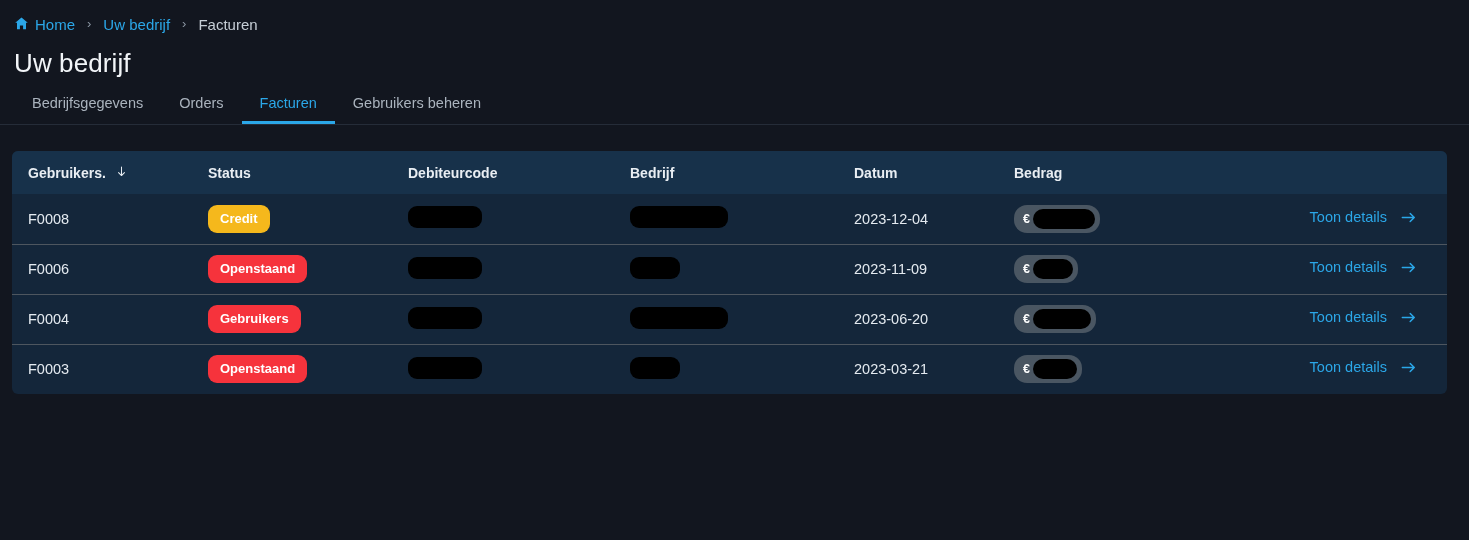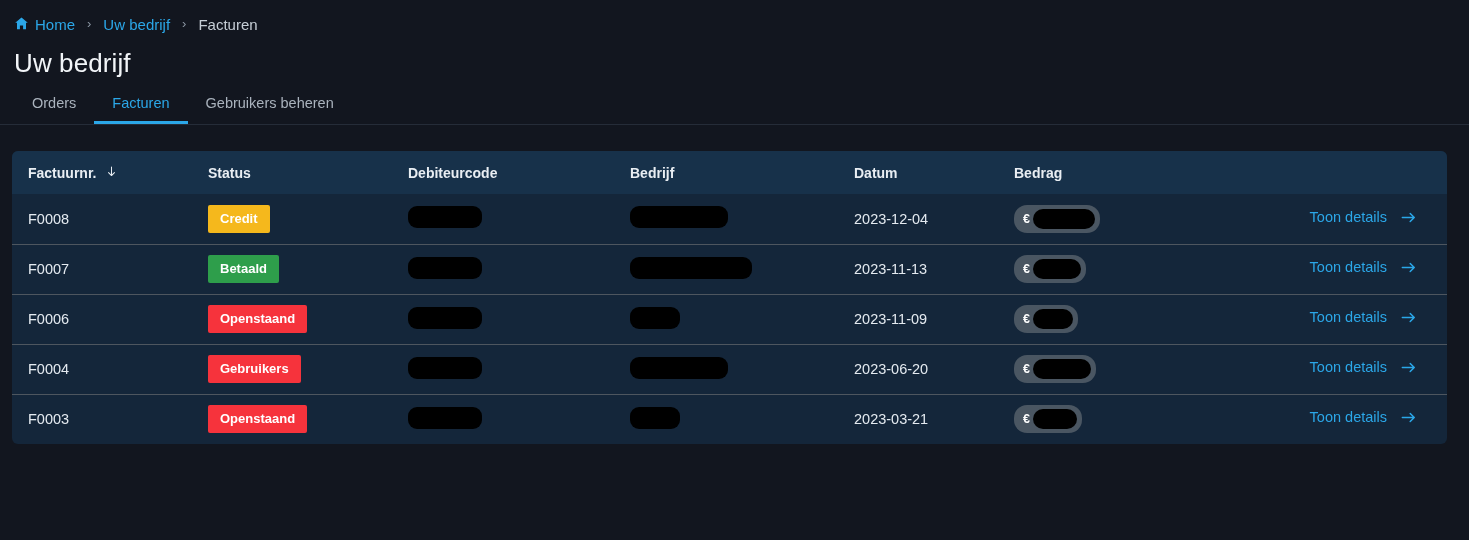--- a/index.html
+++ b/index.html
@@ -102,21 +102,21 @@
     color: #e4eaf0;
     vertical-align: middle;
     padding: 0;
   }
   tbody tr:first-child td { border-top: none; }
   .cell-pad { padding-left: 16px; }
 
   
   .badge {
     display: inline-block;
-    border-radius: 2px;
+    border-radius: 9px;
     font-size: 13px;
     font-weight: 700;
     color: #ffffff;
     padding: 7px 12px 8px 12px;
     line-height: 1;
     white-space: nowrap;
   }
   .badge.credit     { background: #f5b81c; }
   .badge.betaald    { background: #2e9e4b; }
   .badge.openstaand { background: #f6333c; }
@@ -203,41 +203,42 @@
     </span>
     <span class="crumb-sep">›</span>
     <a class="crumb-link">Uw bedrijf</a>
     <span class="crumb-sep">›</span>
     <span class="crumb-current">Facturen</span>
   </nav>
 
   <h1 class="page-title">Uw bedrijf</h1>
 
   <div class="tabs">
+    <div class="tab">Bedrijfsgegevens</div>
     <div class="tab">Orders</div>
     <div class="tab active">Facturen</div>
     <div class="tab">Gebruikers beheren</div>
   </div>
 
   <div class="card">
     <table>
       <colgroup>
         <col class="c-nr">
           <col class="c-status">
           <col class="c-deb">
           <col class="c-bedr">
         <col class="c-datum">
           <col class="c-bedrag">
           <col class="c-act">
       </colgroup>
       <thead>
         <tr>
           <th class="c-nr">
             <span class="hcell">
-              <span>Factuurnr.</span>
+              <span>Gebruikers.</span>
               <span>
                 <svg width="13" height="13" viewBox="0 0 16 16" aria-hidden="true">
                   <path d="M8 2.5v10M8 13l-3.6-3.6M8 13l3.6-3.6" stroke="#e9eef3" stroke-width="1.3" fill="none" stroke-linecap="round"></path>
                 </svg>
               </span>
             </span>
           </th>
           <th class="c-status">Status</th>
           <th class="c-deb">Debiteurcode</th>
           <th class="c-bedr">Bedrijf</th>
@@ -249,37 +250,20 @@
       <tbody id="tbody">
           <tr>
             <td class="cell-pad">F0008</td>
             <td><span class="badge credit">Credit</span></td>
             <td><span class="redact" style="width:74px"></span></td>
             <td><span class="redact" style="width:98px"></span></td>
             <td>2023-12-04</td>
             <td><span class="amount-pill">
                 <span class="euro">€</span>
                 <span class="redact" style="width:62px"></span>
-              </span></td>
-            <td class="action-cell"><a class="details-link">
-                <span>Toon details</span>
-                <span><svg width="17" height="17" viewBox="0 0 16 16" aria-hidden="true">
-                    <path d="M2.2 8h11.2M9.6 4.2L13.4 8 9.6 11.8" stroke="#2ba7e8" stroke-width="1.4" fill="none" stroke-linecap="round" stroke-linejoin="round"></path>
-                  </svg></span>
-              </a></td>
-          </tr>
-          <tr>
-            <td class="cell-pad">F0007</td>
-            <td><span class="badge betaald">Betaald</span></td>
-            <td><span class="redact" style="width:74px"></span></td>
-            <td><span class="redact" style="width:122px"></span></td>
-            <td>2023-11-13</td>
-            <td><span class="amount-pill">
-                <span class="euro">€</span>
-                <span class="redact" style="width:48px"></span>
               </span></td>
             <td class="action-cell"><a class="details-link">
                 <span>Toon details</span>
                 <span><svg width="17" height="17" viewBox="0 0 16 16" aria-hidden="true">
                     <path d="M2.2 8h11.2M9.6 4.2L13.4 8 9.6 11.8" stroke="#2ba7e8" stroke-width="1.4" fill="none" stroke-linecap="round" stroke-linejoin="round"></path>
                   </svg></span>
               </a></td>
           </tr>
           <tr>
             <td class="cell-pad">F0006</td>

